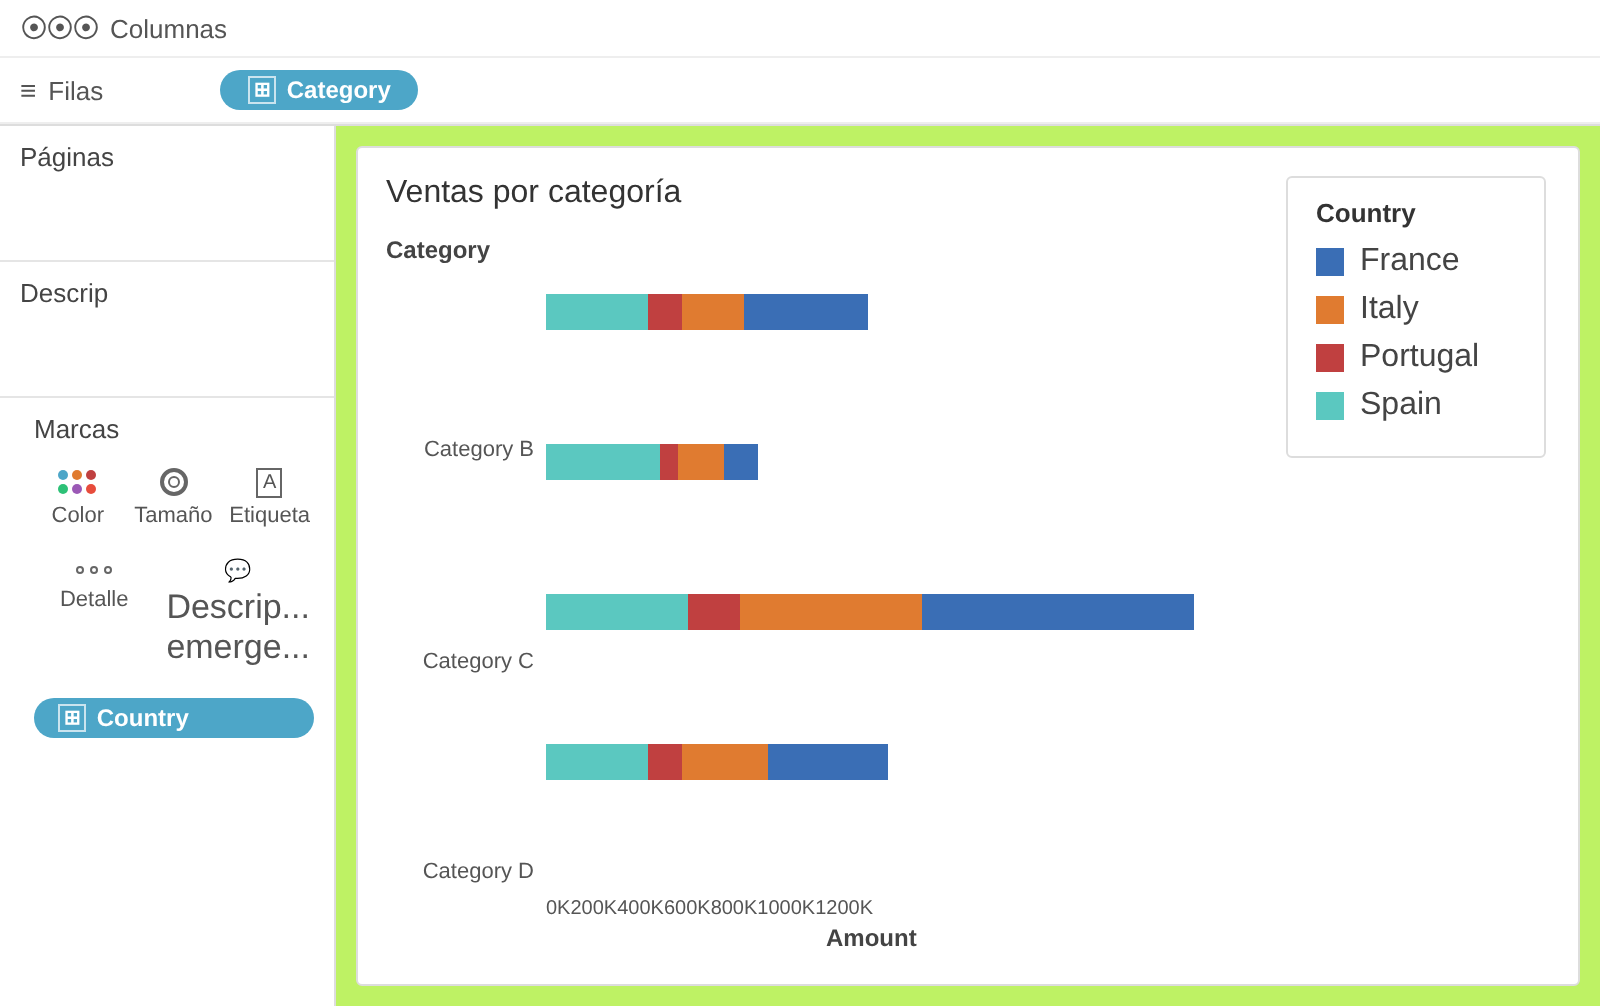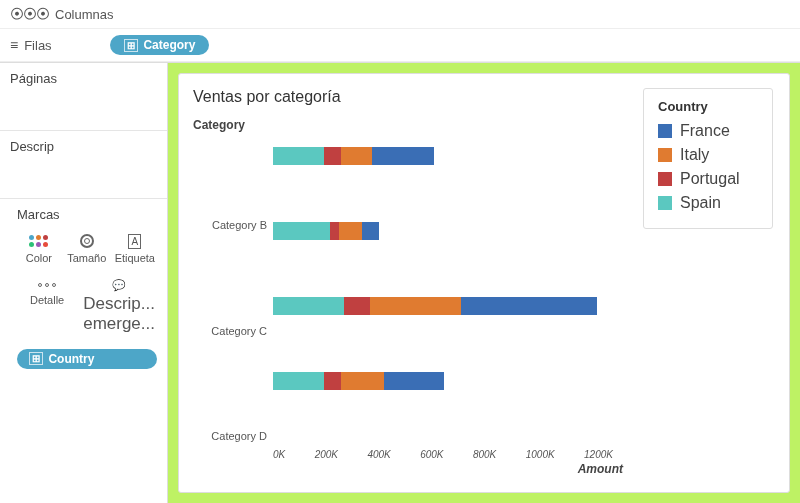--- a/index.html
+++ b/index.html
@@ -454,30 +454,30 @@
                 <div class="bar-segment-container">
                   <div class="bar-seg" style="width:51px;background:#5bc8c0;"></div>
                   <div class="bar-seg" style="width:17px;background:#c04040;"></div>
                   <div class="bar-seg" style="width:43px;background:#e07b30;"></div>
                   <div class="bar-seg" style="width:60px;background:#3a6eb5;"></div>
                 </div>
               </div>
             </div>
 
             <div style="padding-bottom:2px;">
-              <div style="display:flex;justify-content:space-between;width:340px;font-size:10px;color:#555;padding-top:2px;font-style:italic;">
+              <div style="display:flex;width:340px;font-size:10px;color:#555;padding-top:2px;">
                 <span>0K</span>
                 <span>200K</span>
                 <span>400K</span>
                 <span>600K</span>
                 <span>800K</span>
                 <span>1000K</span>
                 <span>1200K</span>
               </div>
-              <div class="x-axis-label" style="text-align:right;padding-left:140px;font-style:italic;">Amount</div>
+              <div class="x-axis-label" style="text-align:left;padding-left:140px;">Amount</div>
             </div>
           </div>
         </div>
       </div>
 
       <div class="legend">
         <div class="legend-title">Country</div>
         <div class="legend-item">
           <div class="legend-color" style="background:#3a6eb5;"></div>
           <span class="legend-label">France</span>

